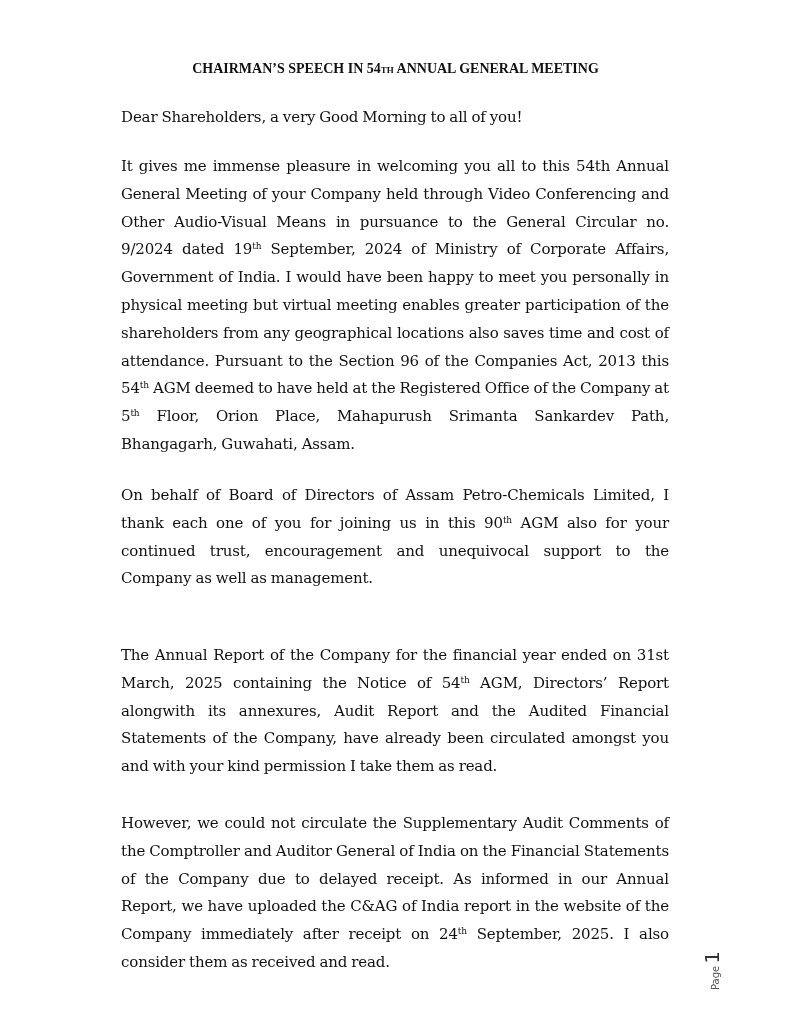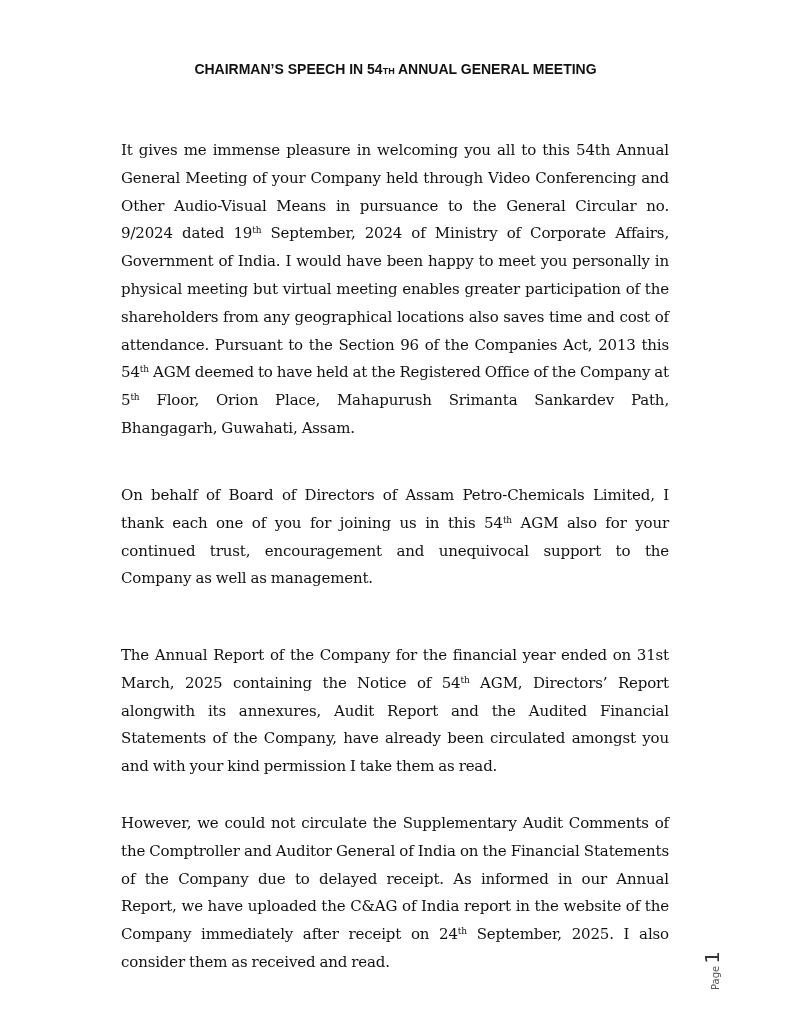--- a/index.html
+++ b/index.html
@@ -19,21 +19,21 @@
     position: absolute;
     left: 0; top: 0;
     width: 791px; height: 1024px;
   }
   .title {
     position: absolute;
     left: 0;
     width: 791px;
     top: 59px;
     text-align: center;
-    font-family: Liberation Sans, sans-serif;
+    font-family: Liberation Serif, serif;
     font-weight: bold;
     font-size: 14px;
     letter-spacing: 0px;
     line-height: 20px;
     margin: 0;
   }
   .title sup {
     font-size: 9px;
     vertical-align: baseline;
     position: relative;
@@ -49,21 +49,21 @@
     margin: 0;
     word-spacing: -0.6px;
     letter-spacing: -0.15px;
   }
   .body-text sup {
     font-size: 9px;
     line-height: 0;
     vertical-align: 5px;
   }
   #greeting { top: 104px; }
-  #para1 { top: 137px; }
+  #para1 { top: 153px; }
   #para2 { top: 482px; }
   #para3 { top: 621px; margin-top: 21px; }
   #para4 { top: 788px; margin-top: 22px; }
 
   .page-marker {
     position: absolute;
     left: 700px;
     top: 990px;
     transform: rotate(-90deg);
     transform-origin: left top;
@@ -82,23 +82,24 @@
     color: #333333;
   }
 </style>
 </head>
 <body>
 
 <div class="page">
 
   <h1 class="title"><span>CHAIRMAN’S SPEECH IN 54</span><sup>TH</sup><span> ANNUAL GENERAL MEETING</span></h1>
 
+  <p class="body-text" id="greeting">Dear Shareholders, a very Good Morning to all of you!</p>
 
   <p class="body-text" id="para1"><span>It gives me immense pleasure in welcoming you all to this 54th Annual General Meeting of your Company held through Video Conferencing and Other Audio-Visual Means in pursuance to the General Circular no. 9/2024 dated 19</span><sup>th</sup><span> September, 2024 of Ministry of Corporate Affairs, Government of India. I would have been happy to meet you personally in physical meeting but virtual meeting enables greater participation of the shareholders from any geographical locations also saves time and cost of attendance. Pursuant to the Section 96 of the Companies Act, 2013 this 54</span><sup>th</sup><span> AGM deemed to have held at the Registered Office of the Company at 5</span><sup>th</sup><span> Floor, Orion Place, Mahapurush Srimanta Sankardev Path, Bhangagarh, Guwahati, Assam.</span></p>
-  <p class="body-text" id="para2"><span>On behalf of Board of Directors of Assam Petro-Chemicals Limited, I thank each one of you for joining us in this 54</span><sup>th</sup><span> AGM also for your continued trust, encouragement and unequivocal support to the Company as well as management.</span></p>
+  <p class="body-text" id="para2"><span>On behalf of Board of Directors of Assam Petro-Chemicals Limited, I thank each one of you for joining us in this 90</span><sup>th</sup><span> AGM also for your continued trust, encouragement and unequivocal support to the Company as well as management.</span></p>
   <p class="body-text" id="para3"><span>The Annual Report of the Company for the financial year ended on 31st March, 2025 containing the Notice of 54</span><sup>th</sup><span> AGM, Directors’ Report alongwith its annexures, Audit Report and the Audited Financial Statements of the Company, have already been circulated amongst you and with your kind permission I take them as read.</span></p>
   <p class="body-text" id="para4"><span>However, we could not circulate the Supplementary Audit Comments of the Comptroller and Auditor General of India on the Financial Statements of the Company due to delayed receipt. As informed in our Annual Report, we have uploaded the C&amp;AG of India report in the website of the Company immediately after receipt on 24</span><sup>th</sup><span> September, 2025. I also consider them as received and read.</span></p>
 
   <div class="page-marker">
     <span class="pg-label">Page</span>
     <span class="pg-num">1</span>
   </div>
 
 </div>
 

